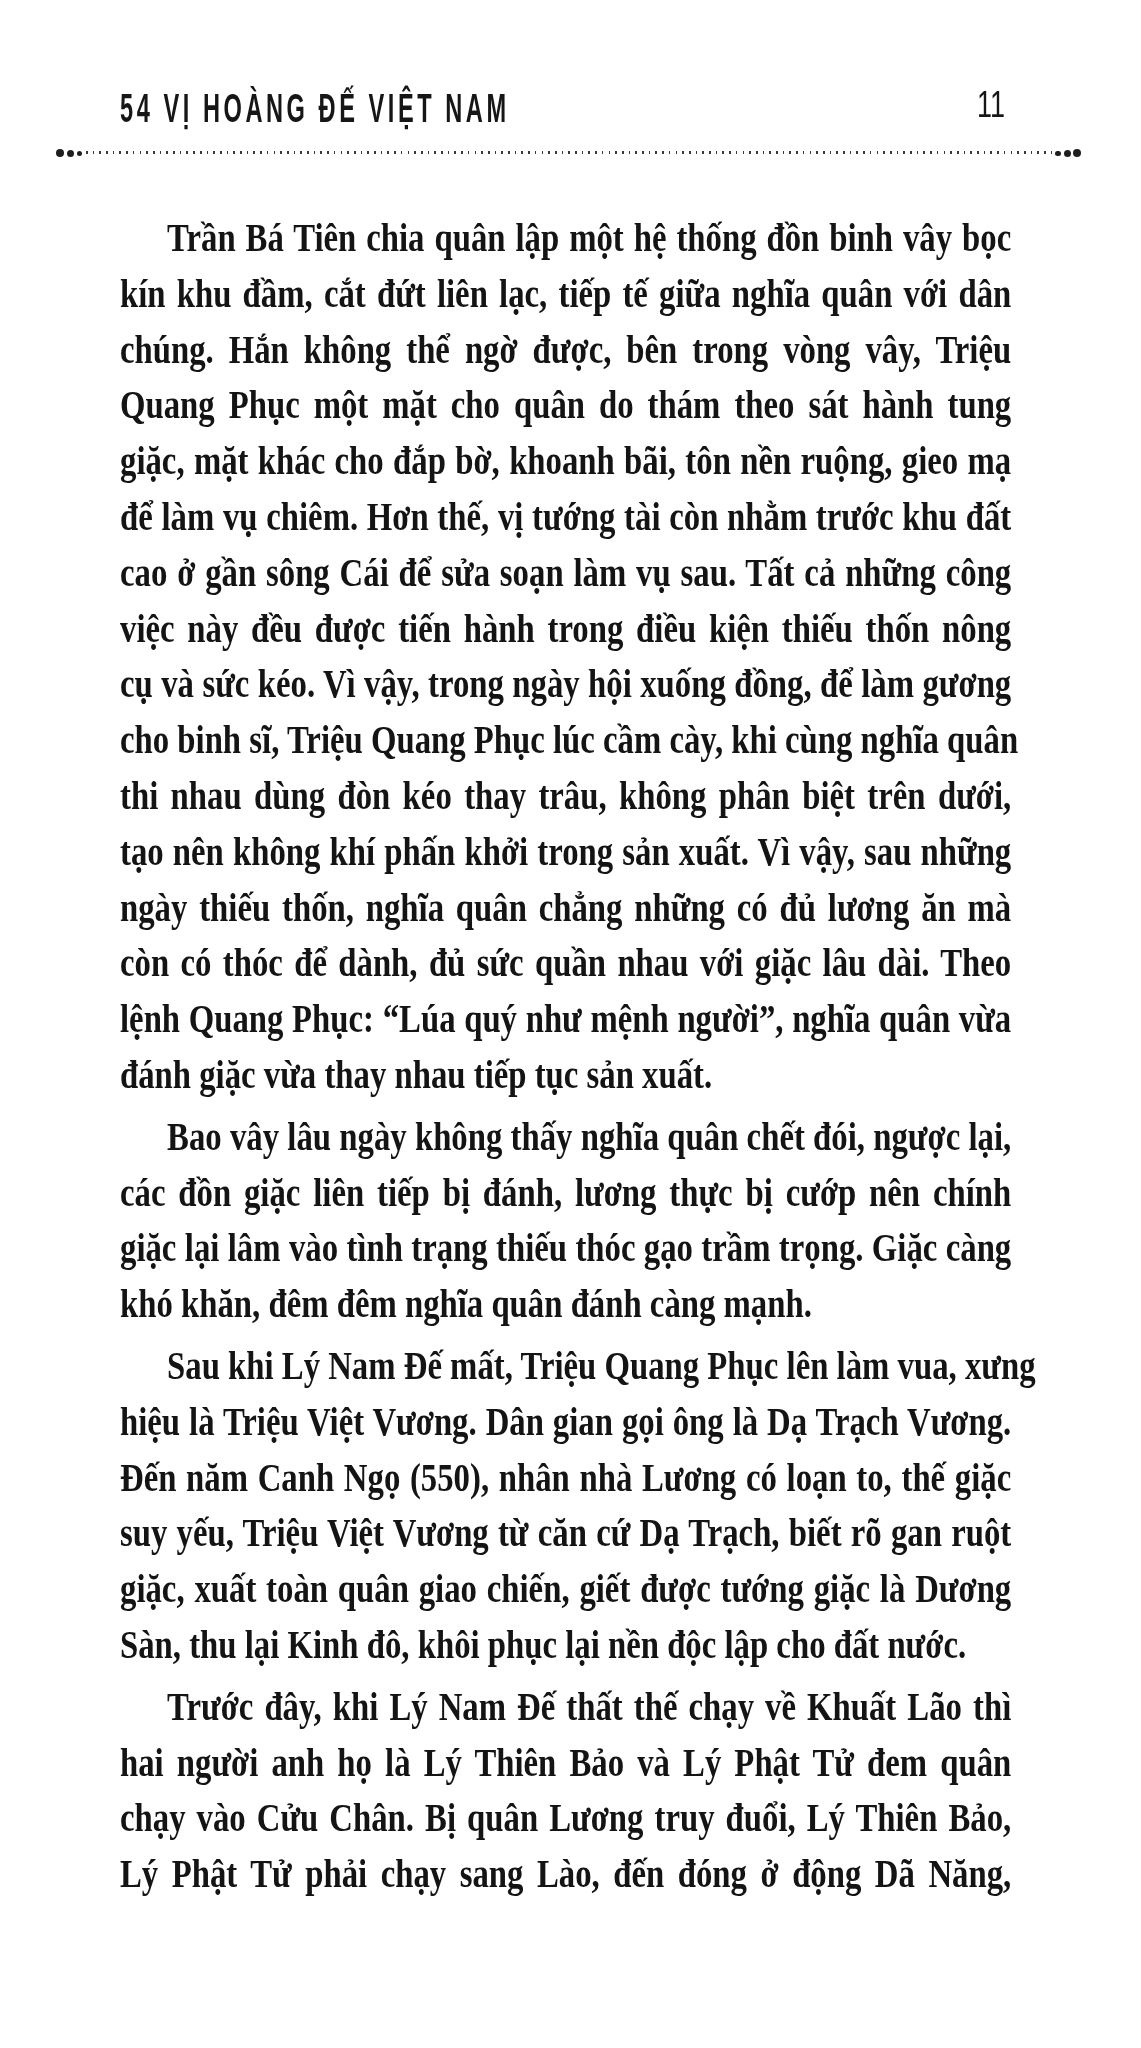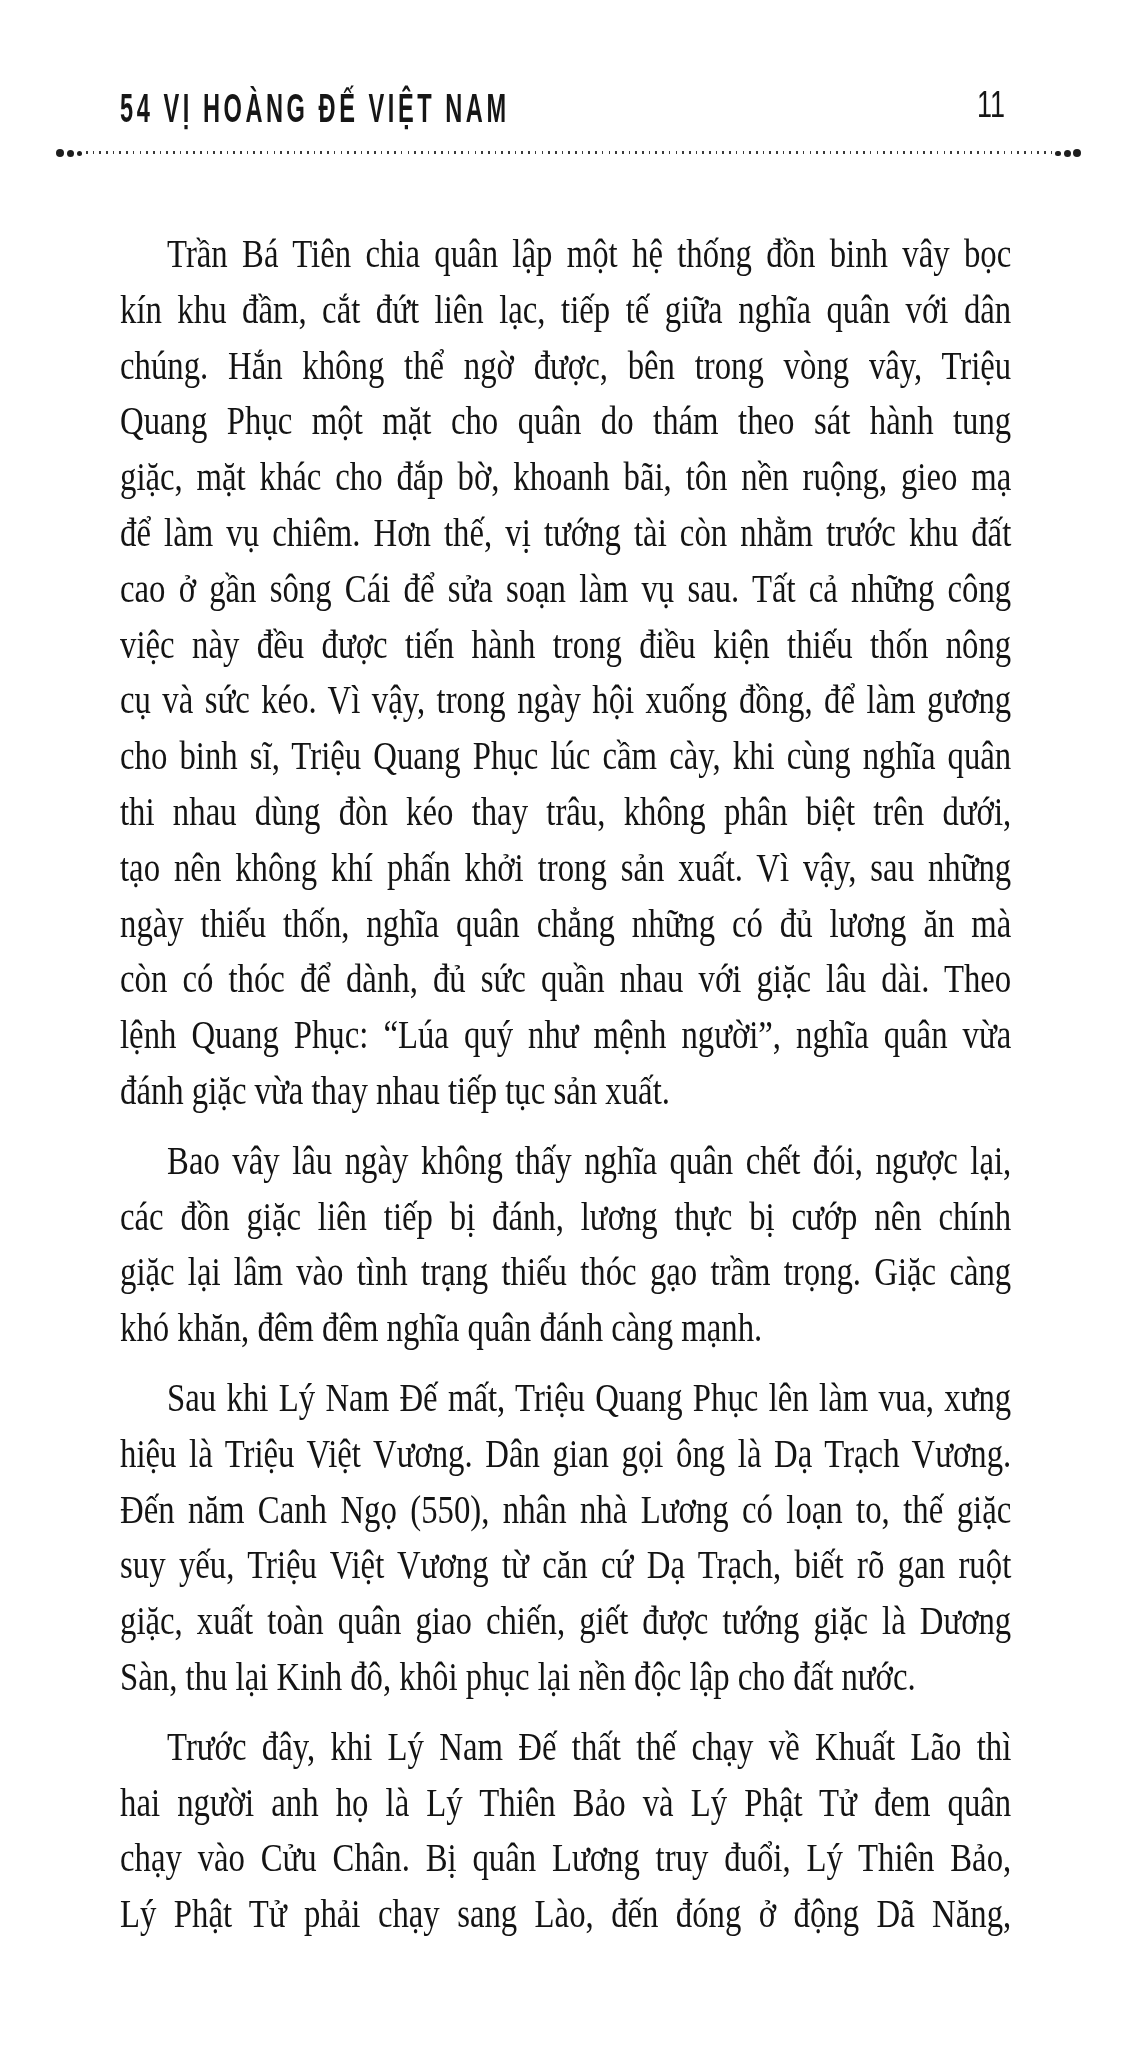--- a/index.html
+++ b/index.html
@@ -49,25 +49,26 @@
       background: repeating-linear-gradient(to right, #3a3a3a 0 1.6px, transparent 1.6px 6.7px);
     }
     .big-dot {
       position: absolute;
       border-radius: 50%;
       background: #1e1e1e;
     }
     .body-text {
       position: absolute;
       left: 120px;
-      top: 226px;
+      top: 210px;
       width: 891px;
+      font-weight: bold;
     }
     .para + .para {
-      margin-top: 14px;
+      margin-top: 6px;
     }
     .ln {
       display: block;
       box-sizing: border-box;
       width: 1061px;
       height: 55.8px;
       line-height: 55.8px;
       font-family: "Liberation Serif", serif;
       font-size: 39px;
       white-space: nowrap;

